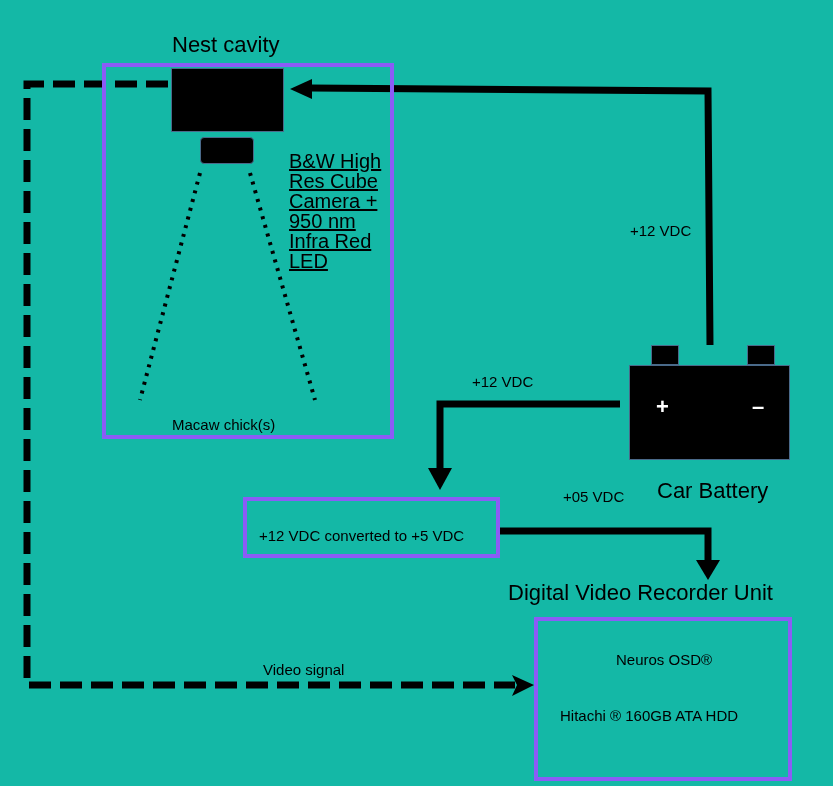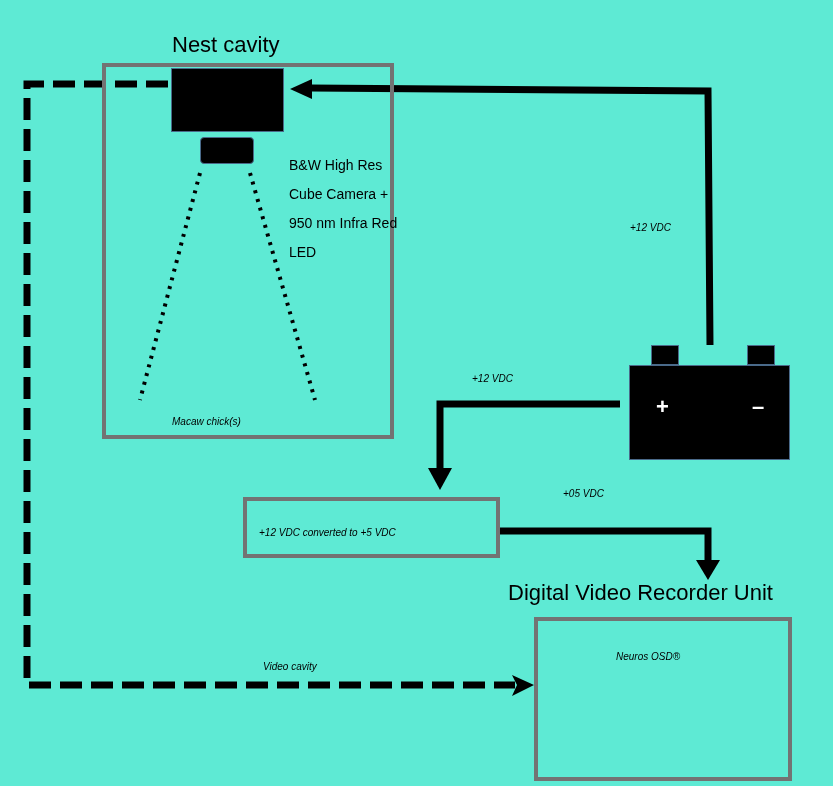--- a/index.html
+++ b/index.html
@@ -1,22 +1,22 @@
 <!DOCTYPE html>
 <html><head>
   <meta charset="utf-8">
   <style>
     html, body { margin: 0; padding: 0; background: #ffffff; }
-    #canvas { position: relative; width: 833px; height: 786px; background: #5eead4; overflow: hidden; font-family: "Liberation Sans", sans-serif; color: #000; }
+    #canvas { position: relative; width: 833px; height: 786px; background: #14b8a6; overflow: hidden; font-family: "Liberation Sans", sans-serif; color: #000; }
     svg.wires { position: absolute; left: 0; top: 0; width: 833px; height: 786px; }
     .lbl { position: absolute; white-space: nowrap; font-family: "Liberation Sans", sans-serif; color: #000; }
     .title-lg { font-size: 22px; }
-    .sm { font-size: 10px; font-style: italic; }
-    .camtext { font-size: 14px; line-height: 29px; white-space: normal; width: 110px; }
-    .box { position: absolute; border: 4px solid #737373; box-sizing: border-box; background: transparent; }
+    .sm { font-size: 15px; }
+    .camtext { font-size: 20px; line-height: 20px; white-space: normal; width: 110px; text-decoration: underline; }
+    .box { position: absolute; border: 4px solid #8b5cf6; box-sizing: border-box; background: transparent; }
     .blk { position: absolute; background: #000; border: 1px solid #4a6a8a; box-sizing: border-box; }
     .batt-sign { position: absolute; color: #fff; font-weight: bold; font-size: 22px; font-family: "Liberation Sans", sans-serif; }
   </style>
 </head>
 <body>
 
 <div id="canvas">
 
   <svg class="wires" viewBox="0 0 833 786">
     <defs></defs>
@@ -40,31 +40,33 @@
   <div class="lbl title-lg" style="left:172px; top:32px;">Nest cavity</div>
   <div class="box" style="left:102px; top:63px; width:292px; height:376px;"></div>
   <div class="blk" style="left:171px; top:68px; width:113px; height:64px;"></div>
   <div class="blk" style="left:200px; top:137px; width:54px; height:27px; border-radius:4px;"></div>
   <div class="lbl camtext" style="left:289px; top:151px;">B&amp;W High Res Cube Camera + 950 nm Infra Red LED</div>
   <div class="lbl sm" style="left:172px; top:406px;margin-top:10px;">Macaw chick(s)</div>
 
   <div class="lbl sm" style="left:630px; top:222px;">+12 VDC</div>
   <div class="lbl sm" style="left:472px; top:373px;">+12 VDC</div>
   <div class="lbl sm" style="left:563px; top:488px;">+05 VDC</div>
-  <div class="lbl sm" style="left:263px; top:661px;">Video cavity</div>
+  <div class="lbl sm" style="left:263px; top:661px;">Video signal</div>
 
   <div class="blk" style="left:651px; top:345px; width:28px; height:20px;"></div>
   <div class="blk" style="left:747px; top:345px; width:28px; height:20px;"></div>
   <div class="blk" style="left:629px; top:365px; width:161px; height:95px;">
     <span class="batt-sign" style="left:26px; top:28px;">+</span>
     <span class="batt-sign" style="left:122px; top:28px;">–</span>
   </div>
+  <div class="lbl title-lg" style="left:657px; top:478px;">Car Battery</div>
 
   <div class="box" style="left:243px; top:497px; width:257px; height:61px;">
     <span class="lbl sm" style="left:12px; top:26px;">+12 VDC converted to +5 VDC</span>
   </div>
 
   <div class="lbl title-lg" style="left:508px; top:580px;text-align:right;">Digital Video Recorder Unit</div>
   <div class="box" style="left:534px; top:617px; width:258px; height:164px;">
     <span class="lbl sm" style="left:78px; top:30px;">Neuros OSD®</span>
+    <span class="lbl sm" style="left:22px; top:86px;">Hitachi ®  160GB ATA HDD</span>
   </div>
 
 </div>
 
 </body></html>

